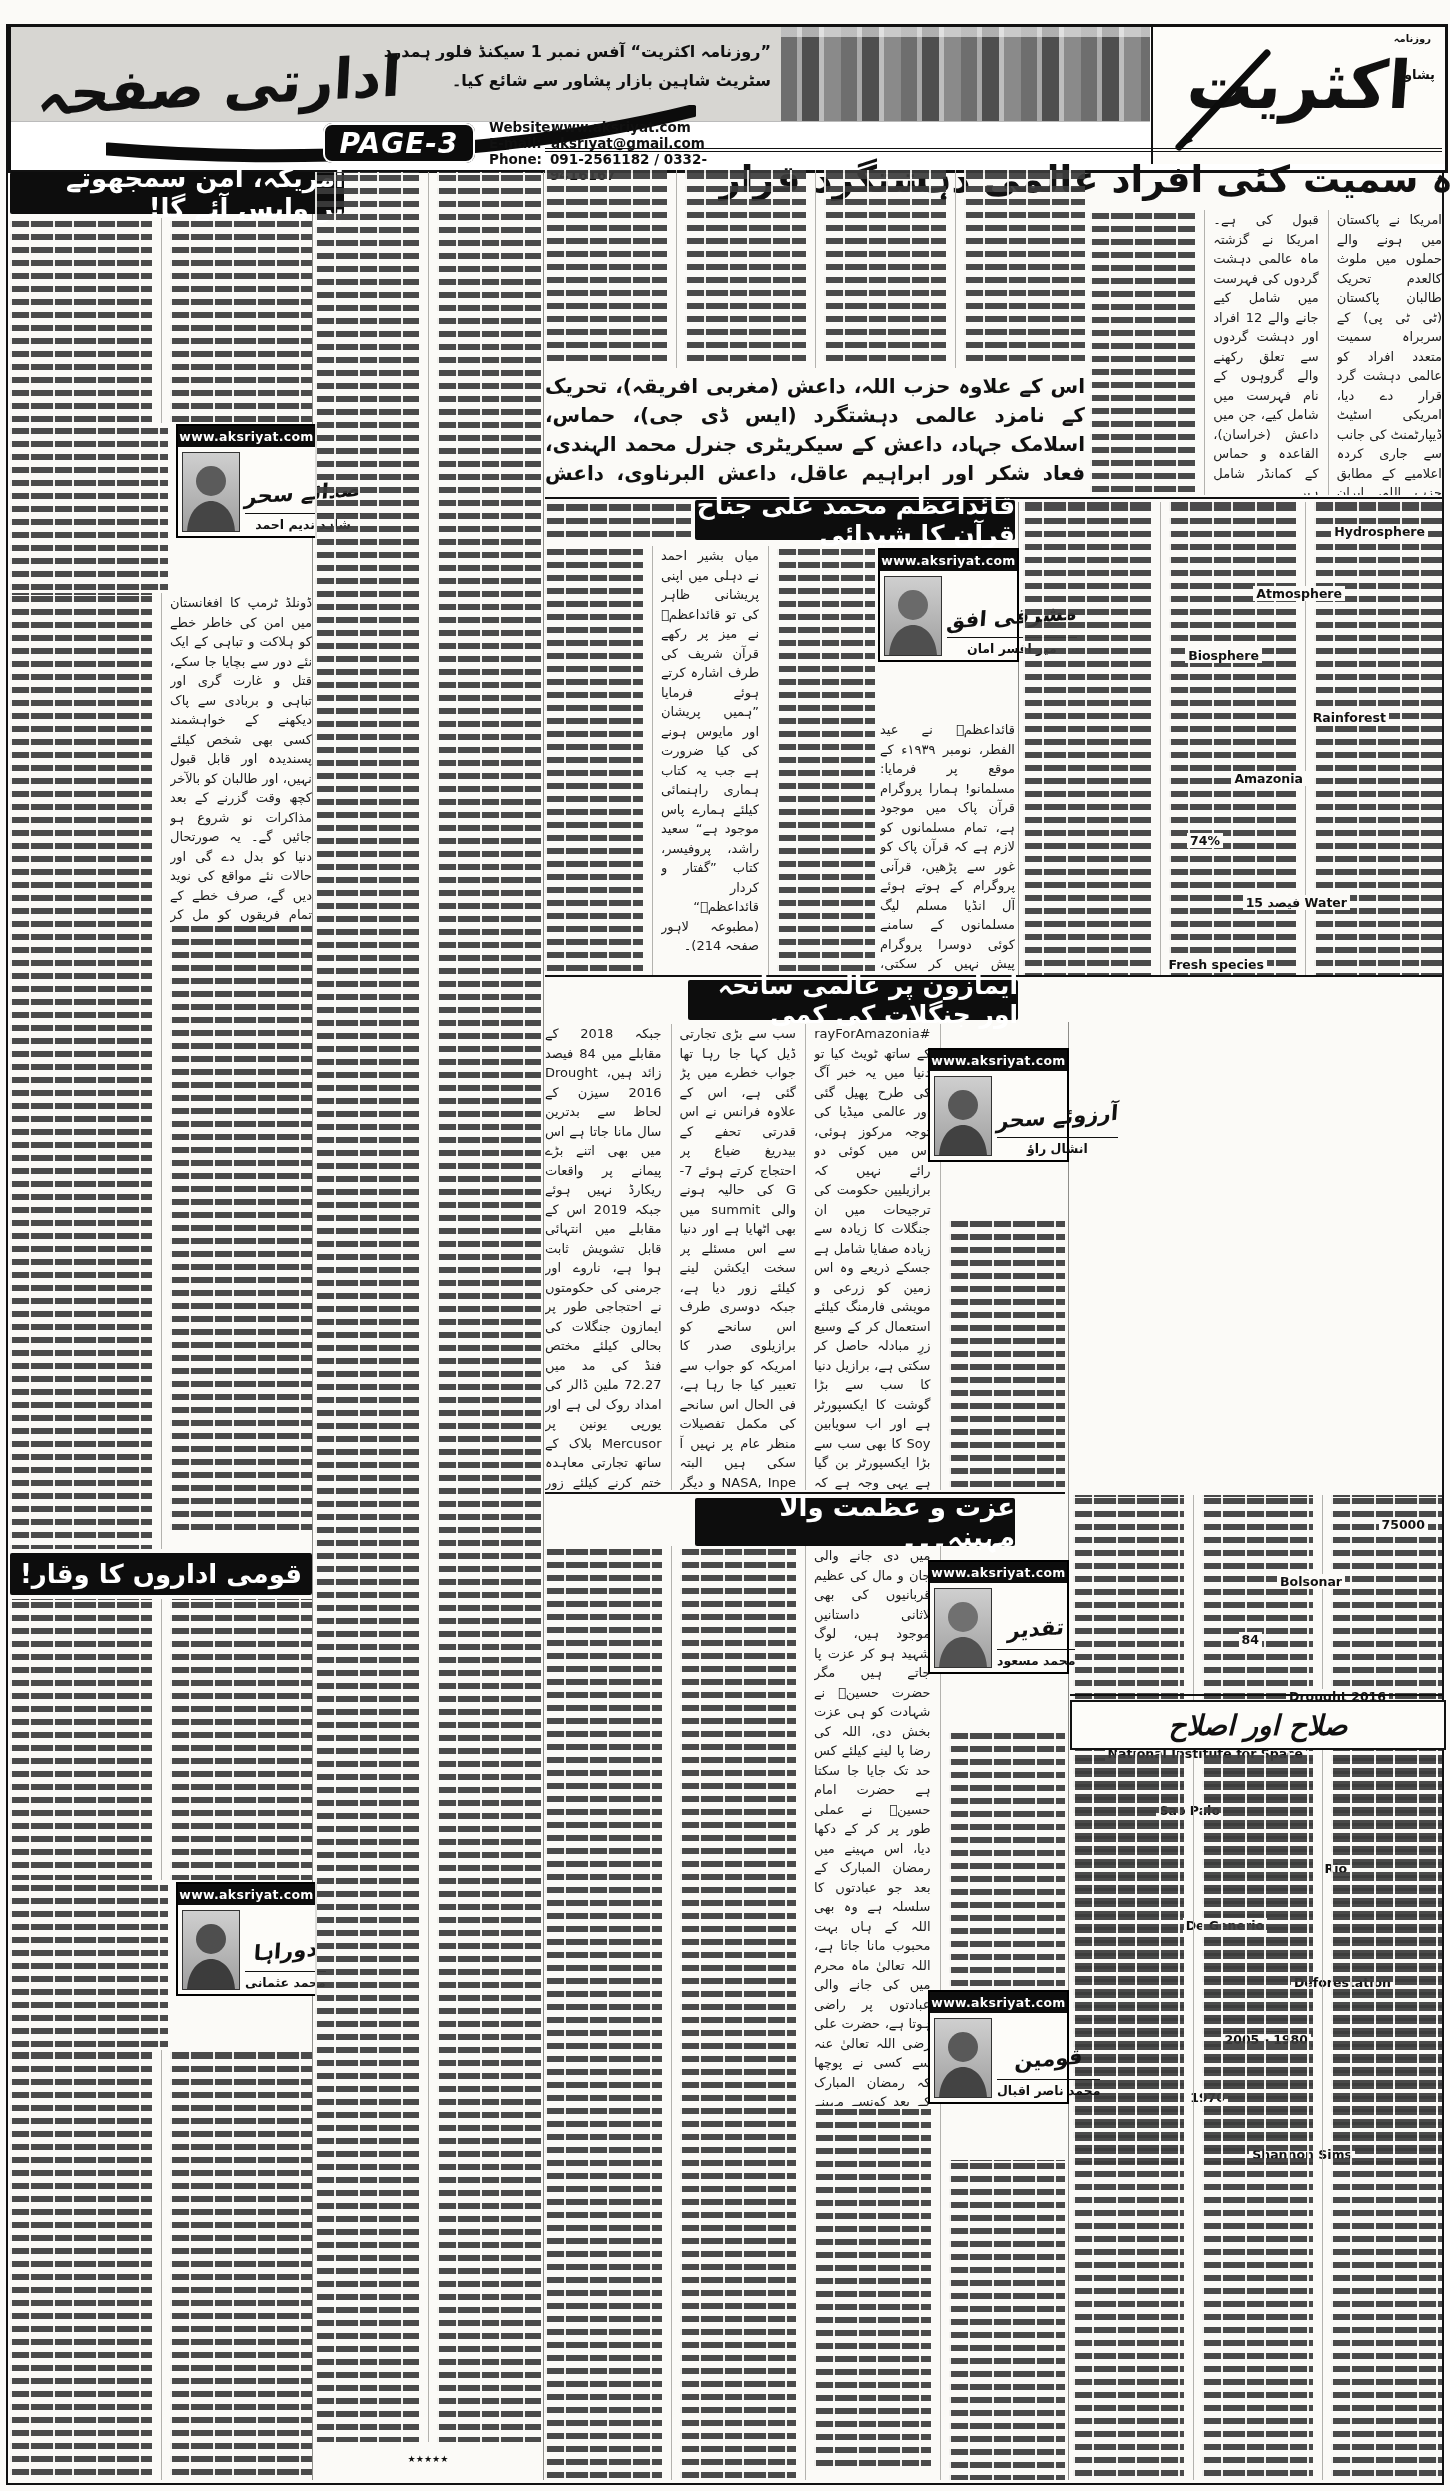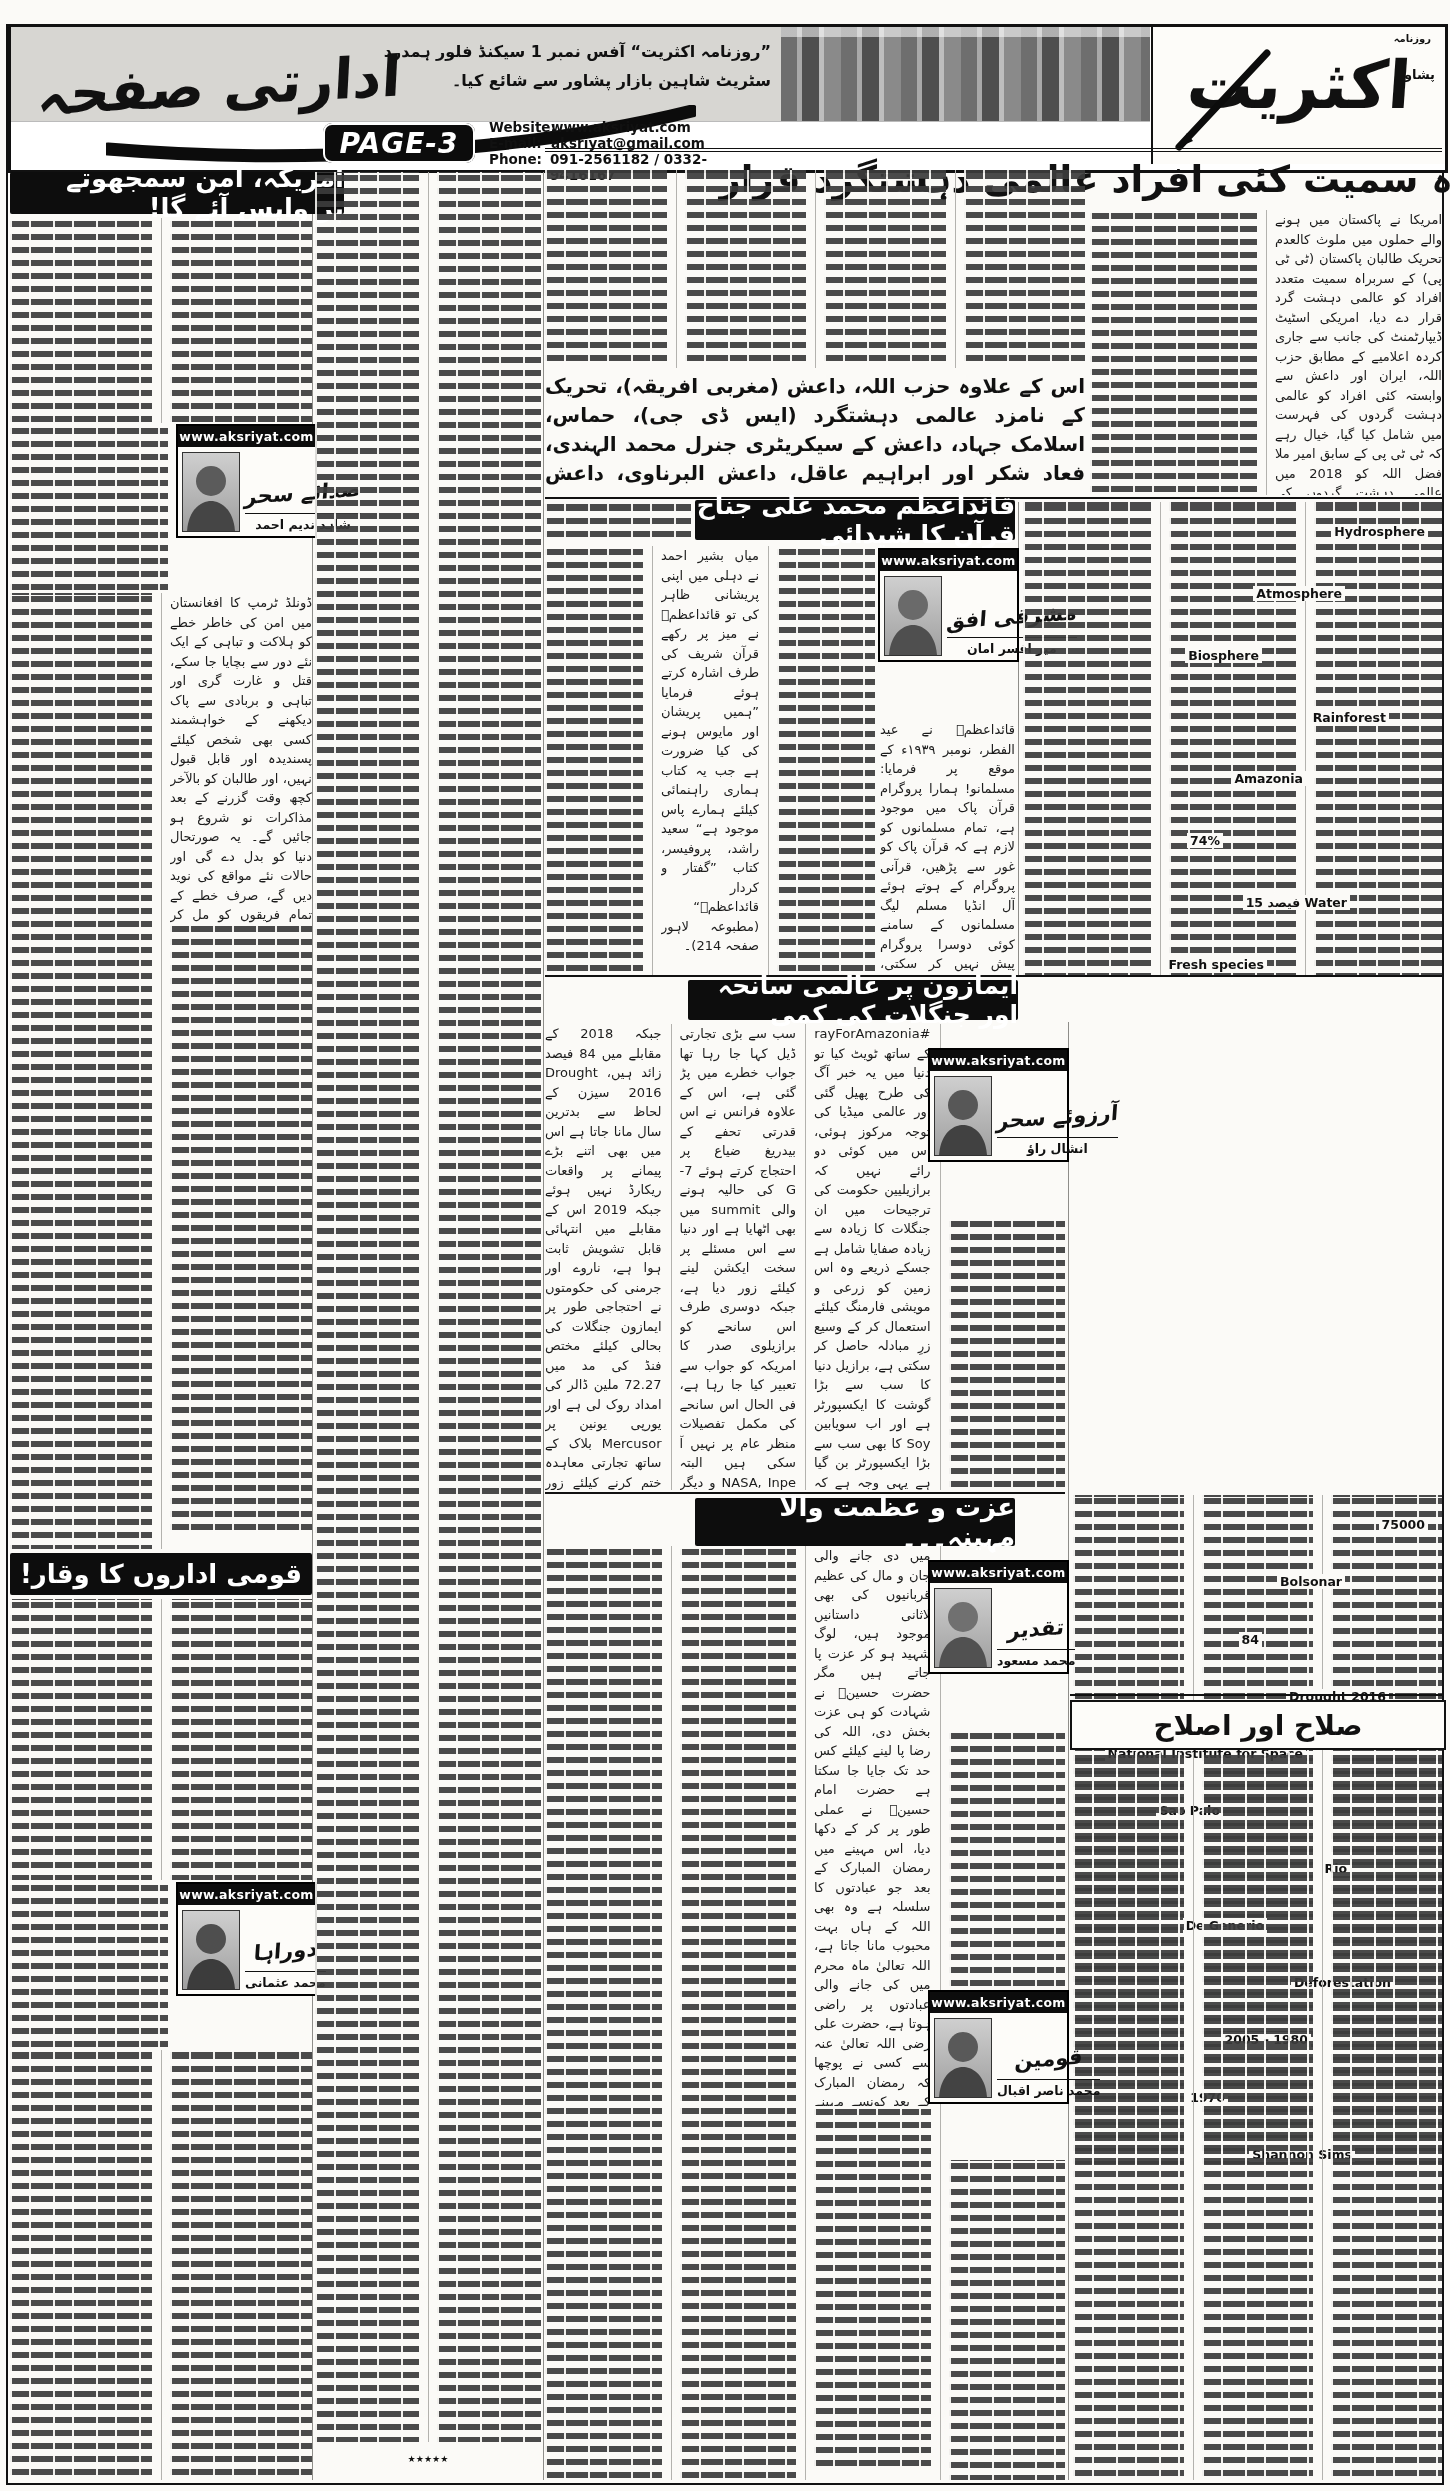--- a/index.html
+++ b/index.html
@@ -34,21 +34,21 @@
              border-radius:9px;display:flex;align-items:center;justify-content:center;
              font-size:28px;font-weight:800;letter-spacing:1px;box-shadow:inset 0 0 0 2px #fff;font-style:italic;}
   .contact{position:absolute;left:478px;top:92px;width:280px;font-size:13.5px;font-weight:700;line-height:16px;}
   .contact .row{display:flex;}
   .contact .lbl{width:62px;}
 
   
   .hbar{position:absolute;background:#0d0d0d;color:#fff;display:flex;align-items:center;justify-content:center;
         direction:rtl;font-weight:800;border-radius:2px;}
   .hbox{position:absolute;background:#fdfcf9;border:2px solid #111;color:#111;display:flex;align-items:center;
-        justify-content:center;direction:rtl;font-weight:800;}
+        justify-content:center;direction:rtl;font-weight:800;font-style:italic;}
   .mainhead{position:absolute;left:1088px;top:154px;width:354px;height:50px;display:flex;align-items:center;
         justify-content:center;direction:rtl;font-size:37px;font-weight:800;white-space:nowrap;}
 
   
   .cols{position:absolute;display:flex;gap:9px;}
   .col{flex:1;border-left:1px solid #b3b2ae;padding-left:8px;min-width:0;}
   .col:first-child{border-left:none;padding-left:0;}
   .sim{height:100%;opacity:.92;background-position:0 3px;background-image:
      repeating-linear-gradient(90deg,rgba(251,250,247,.95) 0 2px,transparent 2px 19px,rgba(251,250,247,.95) 19px 21px,transparent 21px 43px),
      repeating-linear-gradient(180deg,#3c3c3c 0 6px,transparent 6px 13px);}
@@ -213,20 +213,23 @@
   </div>
   <div class="stars">٭٭٭٭٭</div>
 
   <div class="hrule dbl" style="left:545px;top:148px;width:897px;"></div>
   <div class="mainhead">ٹی ٹی پی کے سربراہ سمیت کئی افراد عالمی دہشتگرد قرار</div>
   <div class="cols" style="left:1090px;top:210px;width:352px;height:285px;">
     <div class="col">
         <div class="sim"></div>
       </div>
     <div class="col">
+        <div class="txt">قبول کی ہے۔ امریکا نے گزشتہ ماہ عالمی دہشت گردوں کی فہرست میں شامل کیے جانے والے 12 افراد اور دہشت گردوں سے تعلق رکھنے والے گروہوں کے نام فہرست میں شامل کیے، جن میں داعش (خراسان)، القاعدہ و حماس کے کمانڈر شامل ہیں۔</div>
+      </div>
+    <div class="col">
         <div class="txt">امریکا نے پاکستان میں ہونے والے حملوں میں ملوث کالعدم تحریک طالبان پاکستان (ٹی ٹی پی) کے سربراہ سمیت متعدد افراد کو عالمی دہشت گرد قرار دے دیا، امریکی اسٹیٹ ڈیپارٹمنٹ کی جانب سے جاری کردہ اعلامیے کے مطابق حزب اللہ، ایران اور داعش سے وابستہ کئی افراد کو عالمی دہشت گردوں کی فہرست میں شامل کیا گیا، خیال رہے کہ ٹی ٹی پی کے سابق امیر ملا فضل اللہ کو 2018 میں عالمی دہشت گردوں کی فہرست میں شامل کیا گیا تھا۔</div>
       </div>
   </div>
   <div class="cols" style="left:545px;top:170px;width:540px;height:198px;">
     <div class="col">
         <div class="sim"></div>
       </div>
     <div class="col">
         <div class="sim"></div>
       </div>

